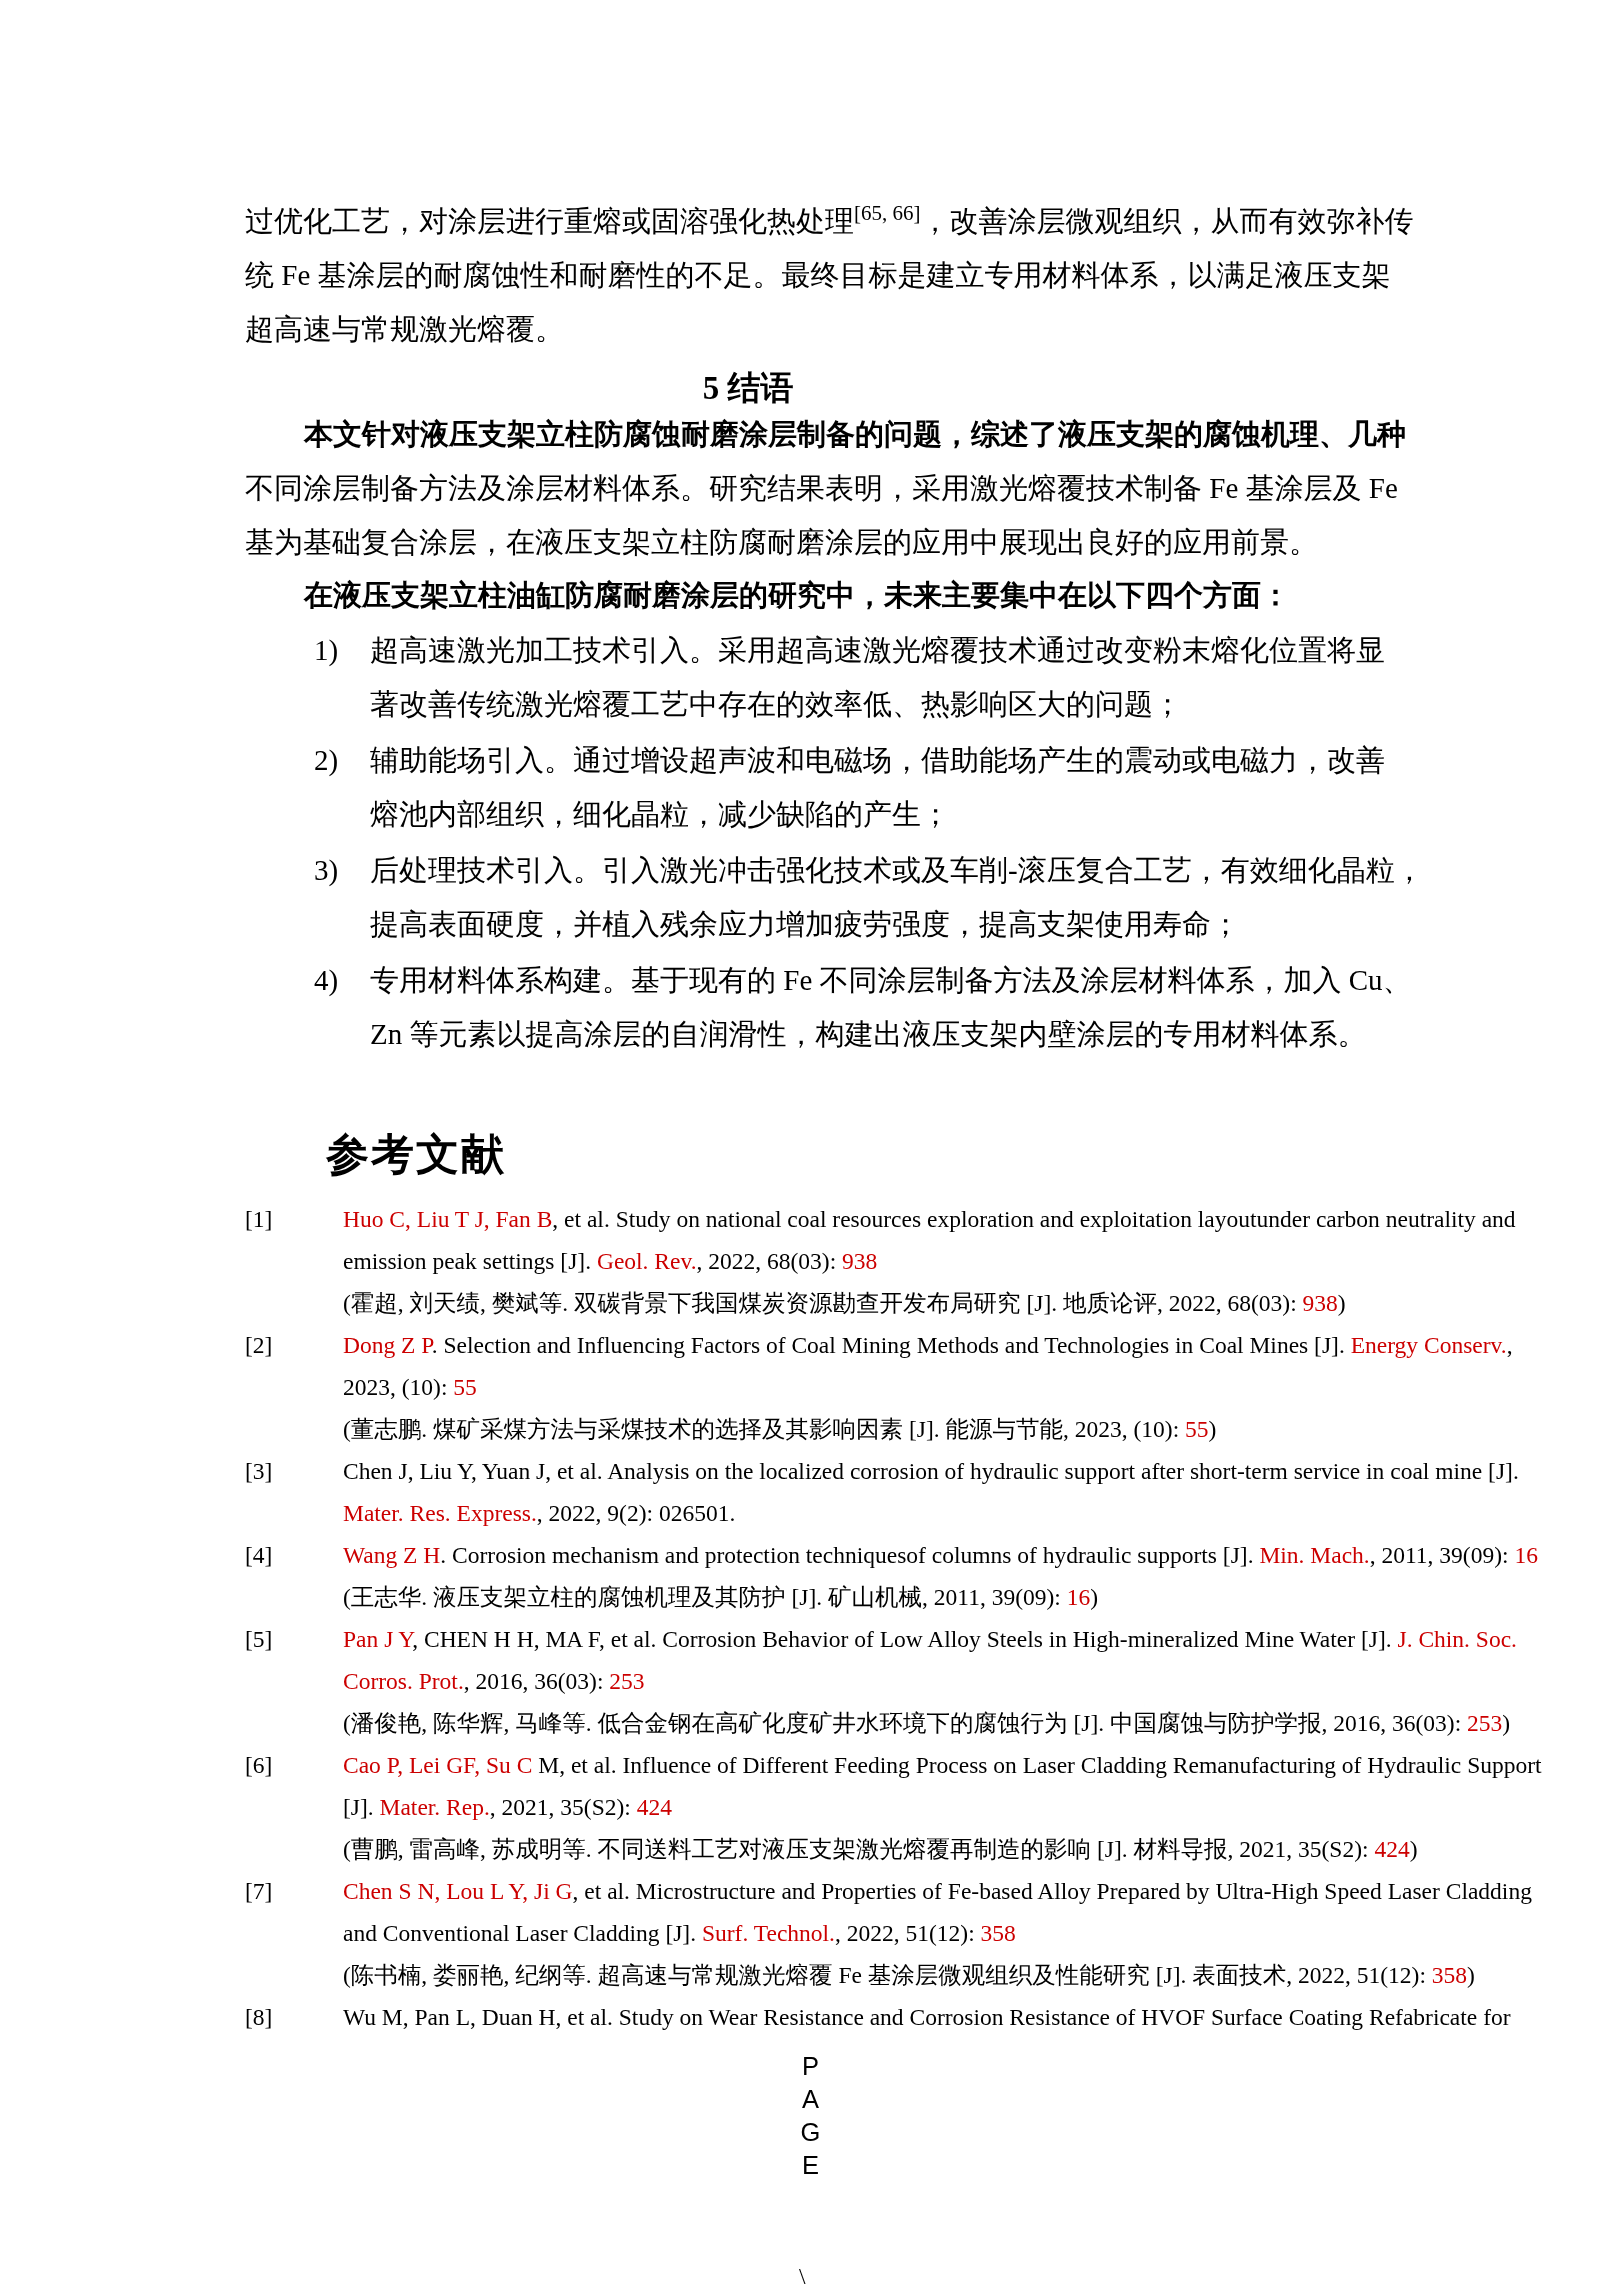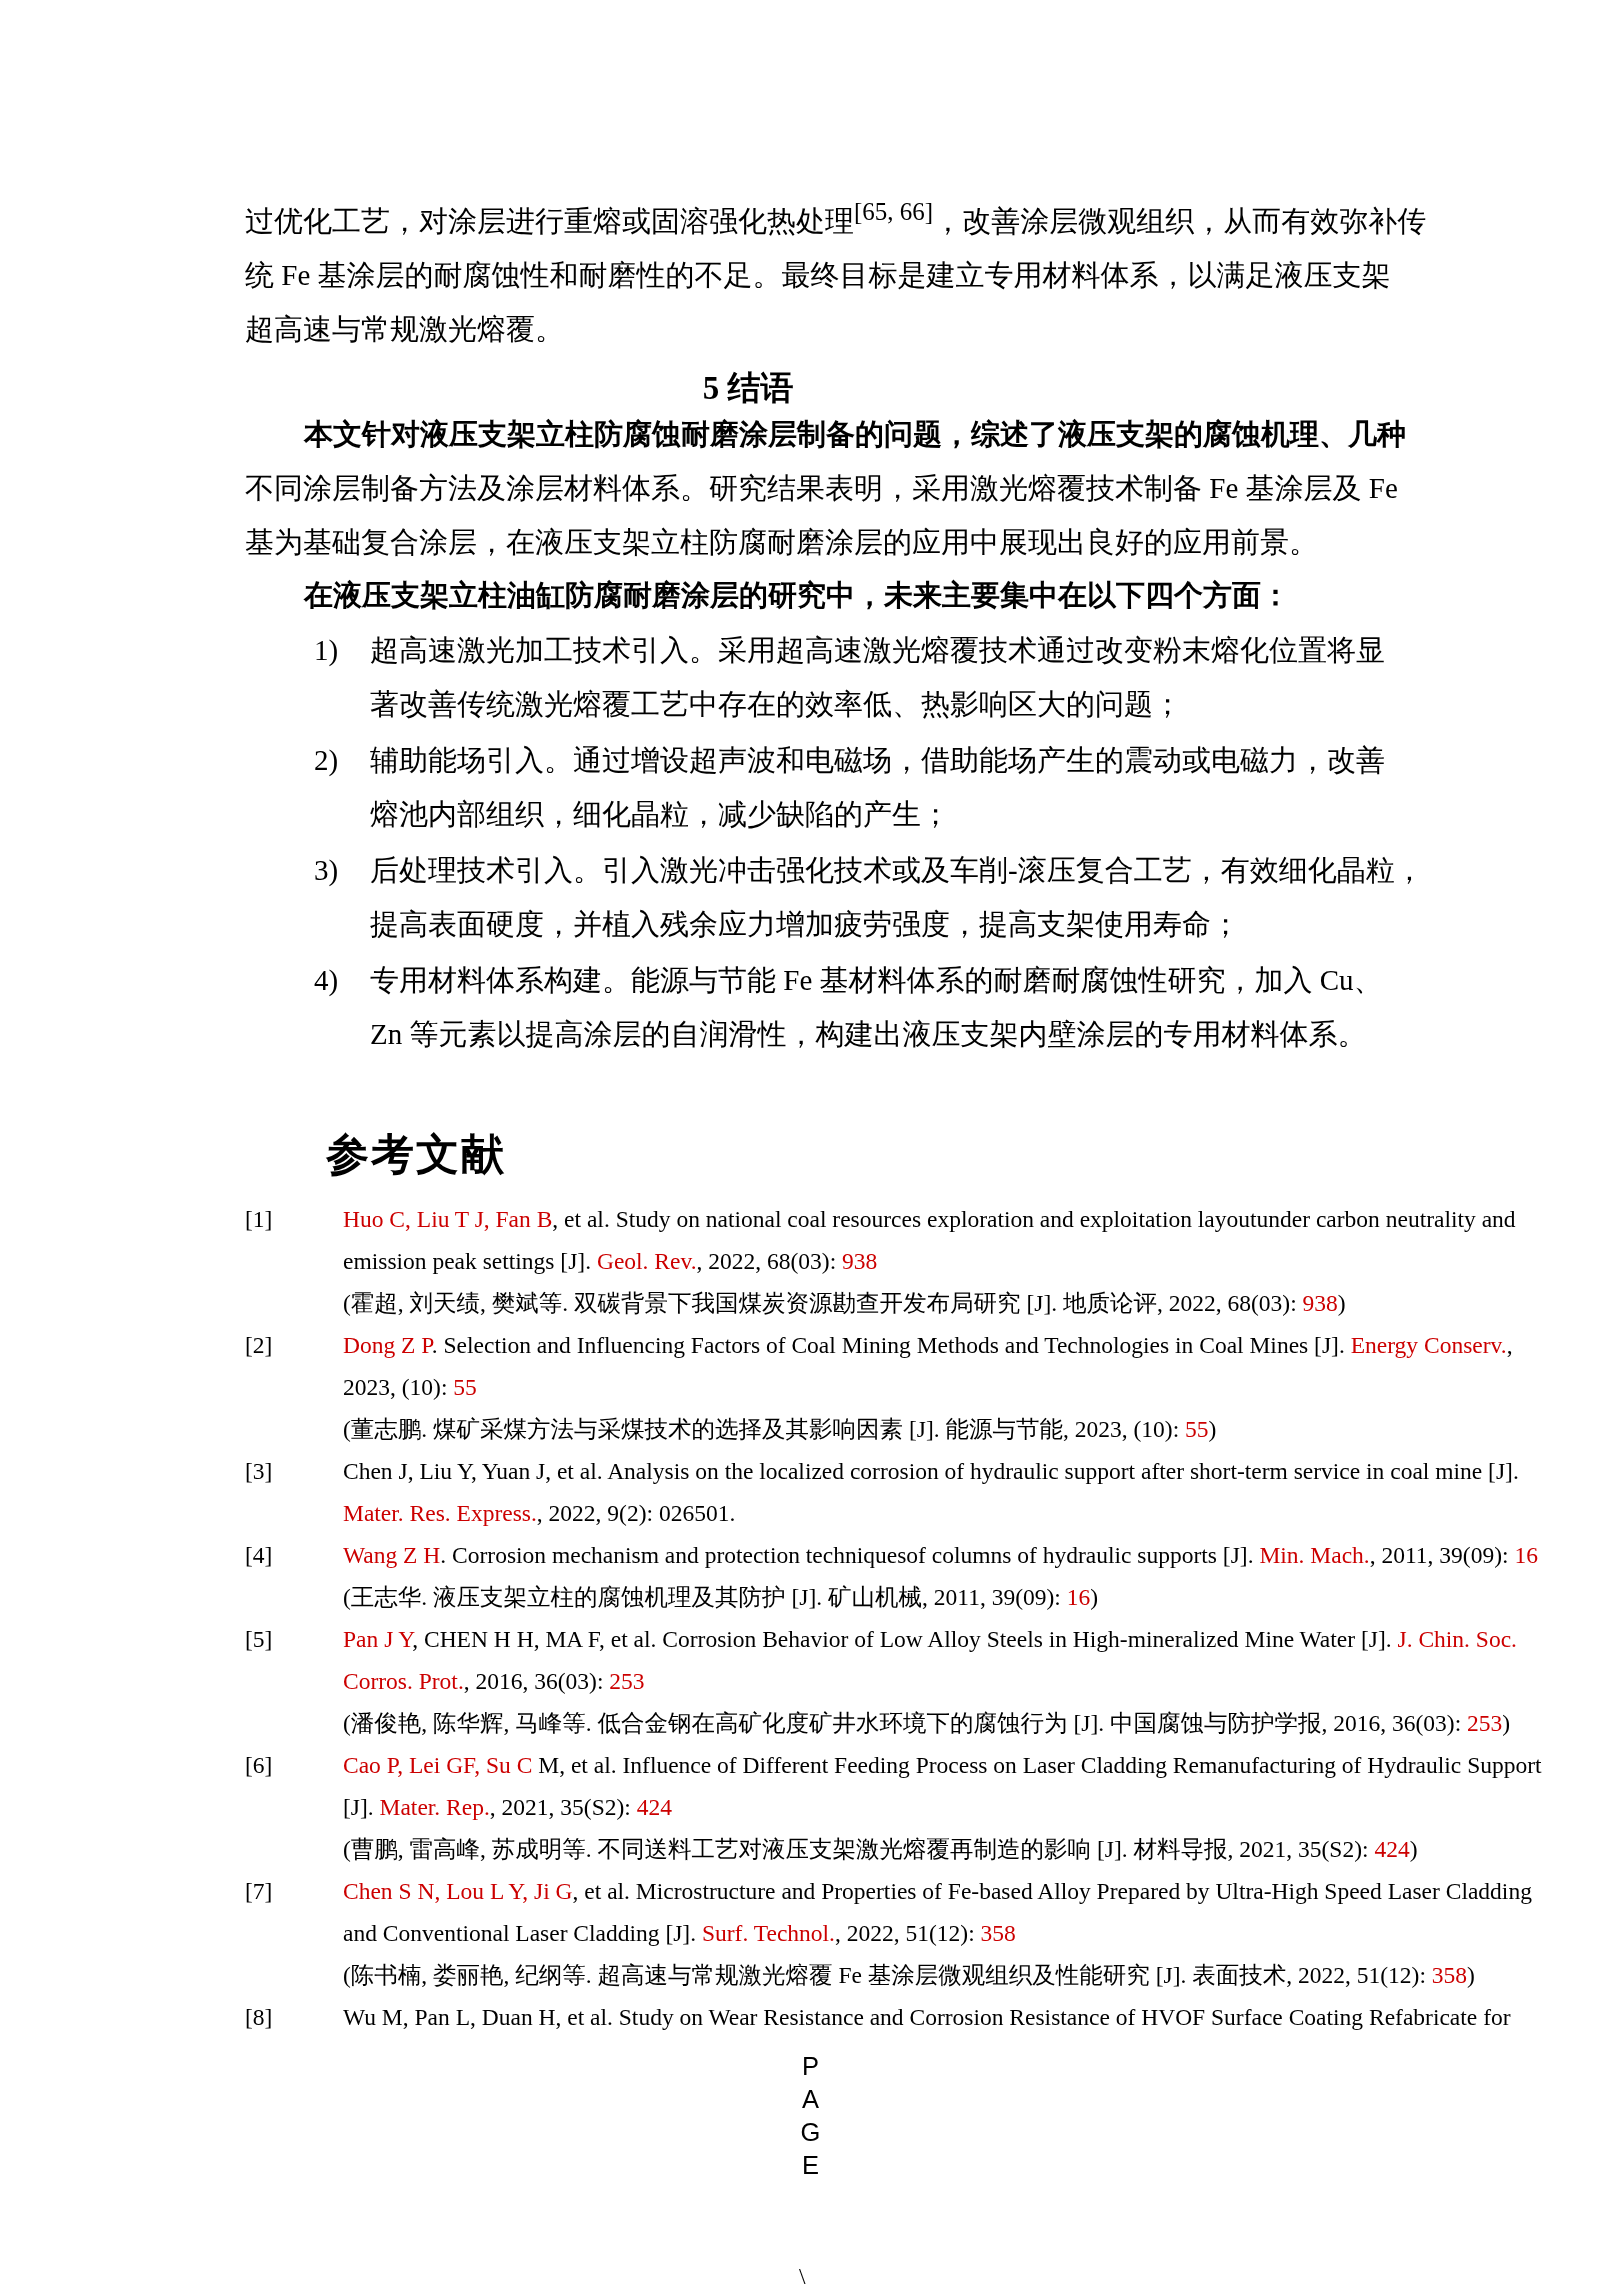--- a/index.html
+++ b/index.html
@@ -25,21 +25,21 @@
   .list-marker { position: absolute; left: 69px; top: 0; font-size: 29px; line-height: 54px; }
 
   #ref-heading { top: 1125px; left: 326px; position: absolute; font-size: 43px; font-weight: bold; line-height: 59px; letter-spacing: 2px; }
 
   #refs { top: 1198px; }
   .ref { position: relative; padding-left: 98px; }
   .ref-id { position: absolute; left: 0; top: 0; font-size: 23.5px; line-height: 42px; }
   .ref-line { font-size: 23.5px; line-height: 42px; white-space: nowrap; }
 
   .red { color: #cc0000; }
-  sup { font-size: 25px; line-height: 0; vertical-align: super; }
+  sup { font-size: 21px; line-height: 0; vertical-align: super; }
 
   #page-field {
     position: absolute; left: 0; top: 2050px; width: 1621px; text-align: center;
     font-family: "Liberation Sans", "DejaVu Sans", sans-serif;
     font-size: 25.5px; line-height: 33px; color: #000;
   }
   #cut-mark { position: absolute; left: 799px; top: 2264px; font-size: 23.5px; line-height: 25.5px; }
 </style>
 </head>
 <body>
@@ -74,21 +74,21 @@
         <div class="body-line"><span>辅助能场引入。通过增设超声波和电磁场，借助能场产生的震动或电磁力，改善</span></div>
         <div class="body-line"><span>熔池内部组织，细化晶粒，减少缺陷的产生；</span></div>
       </div>
       <div class="list-item">
         <span class="list-marker">3)</span>
         <div class="body-line"><span>后处理技术引入。引入激光冲击强化技术或及车削-滚压复合工艺，有效细化晶粒，</span></div>
         <div class="body-line"><span>提高表面硬度，并植入残余应力增加疲劳强度，提高支架使用寿命；</span></div>
       </div>
       <div class="list-item">
         <span class="list-marker">4)</span>
-        <div class="body-line"><span>专用材料体系构建。能源与节能 Fe 基材料体系的耐磨耐腐蚀性研究，加入 Cu、</span></div>
+        <div class="body-line"><span>专用材料体系构建。基于现有的 Fe 不同涂层制备方法及涂层材料体系，加入 Cu、</span></div>
         <div class="body-line"><span>Zn 等元素以提高涂层的自润滑性，构建出液压支架内壁涂层的专用材料体系。</span></div>
       </div>
     </div>
 
   <div id="ref-heading">参考文献</div>
 
   <div class="content" id="refs">
       <div class="ref">
         <span class="ref-id">[1]</span>
         <div class="ref-line"><span class="red">Huo C, Liu T J, Fan B</span><span>, et al. Study on national coal resources exploration and exploitation layoutunder carbon neutrality and</span></div>

